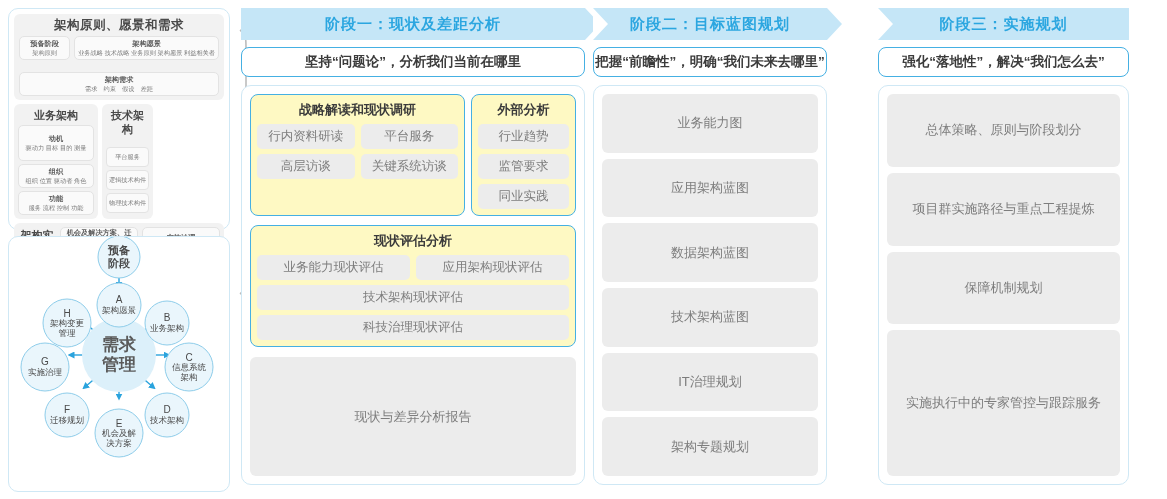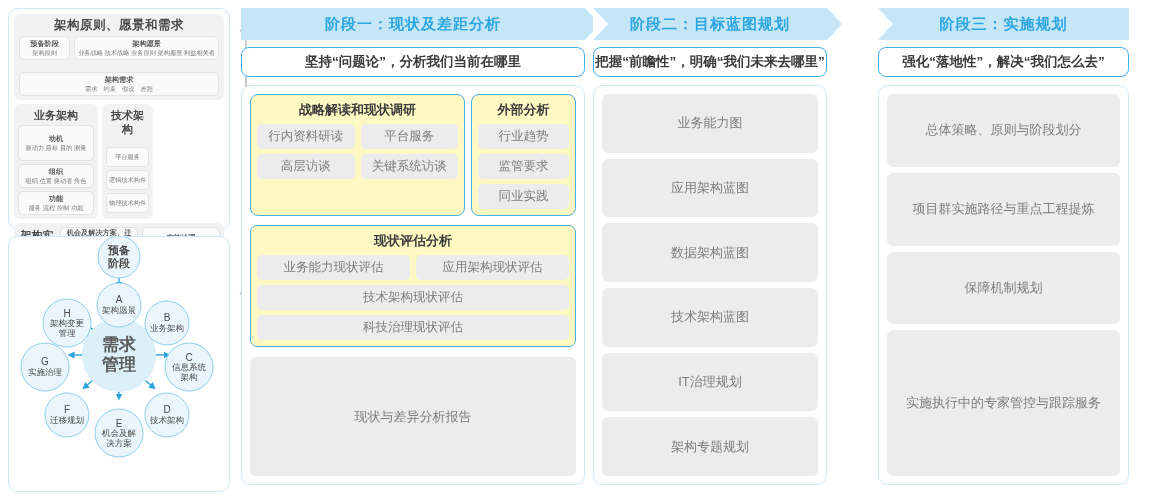--- a/index.html
+++ b/index.html
@@ -292,21 +292,21 @@
               <div class="grow">
                 <div class="gcell">监管要求</div>
               </div>
               <div class="grow">
                 <div class="gcell">同业实践</div>
               </div>
             </div>
           </div>
         </div>
 
-        <div class="grp" style="margin-top:9px;border-radius:7px;">
+        <div class="grp" style="margin-top:9px;">
           <div class="grp-title">现状评估分析</div>
           <div class="grid2">
             <div class="grow">
               <div class="gcell">业务能力现状评估</div>
               <div class="gcell">应用架构现状评估</div>
             </div>
             <div class="grow">
               <div class="gcell">技术架构现状评估</div>
             </div>
             <div class="grow">

